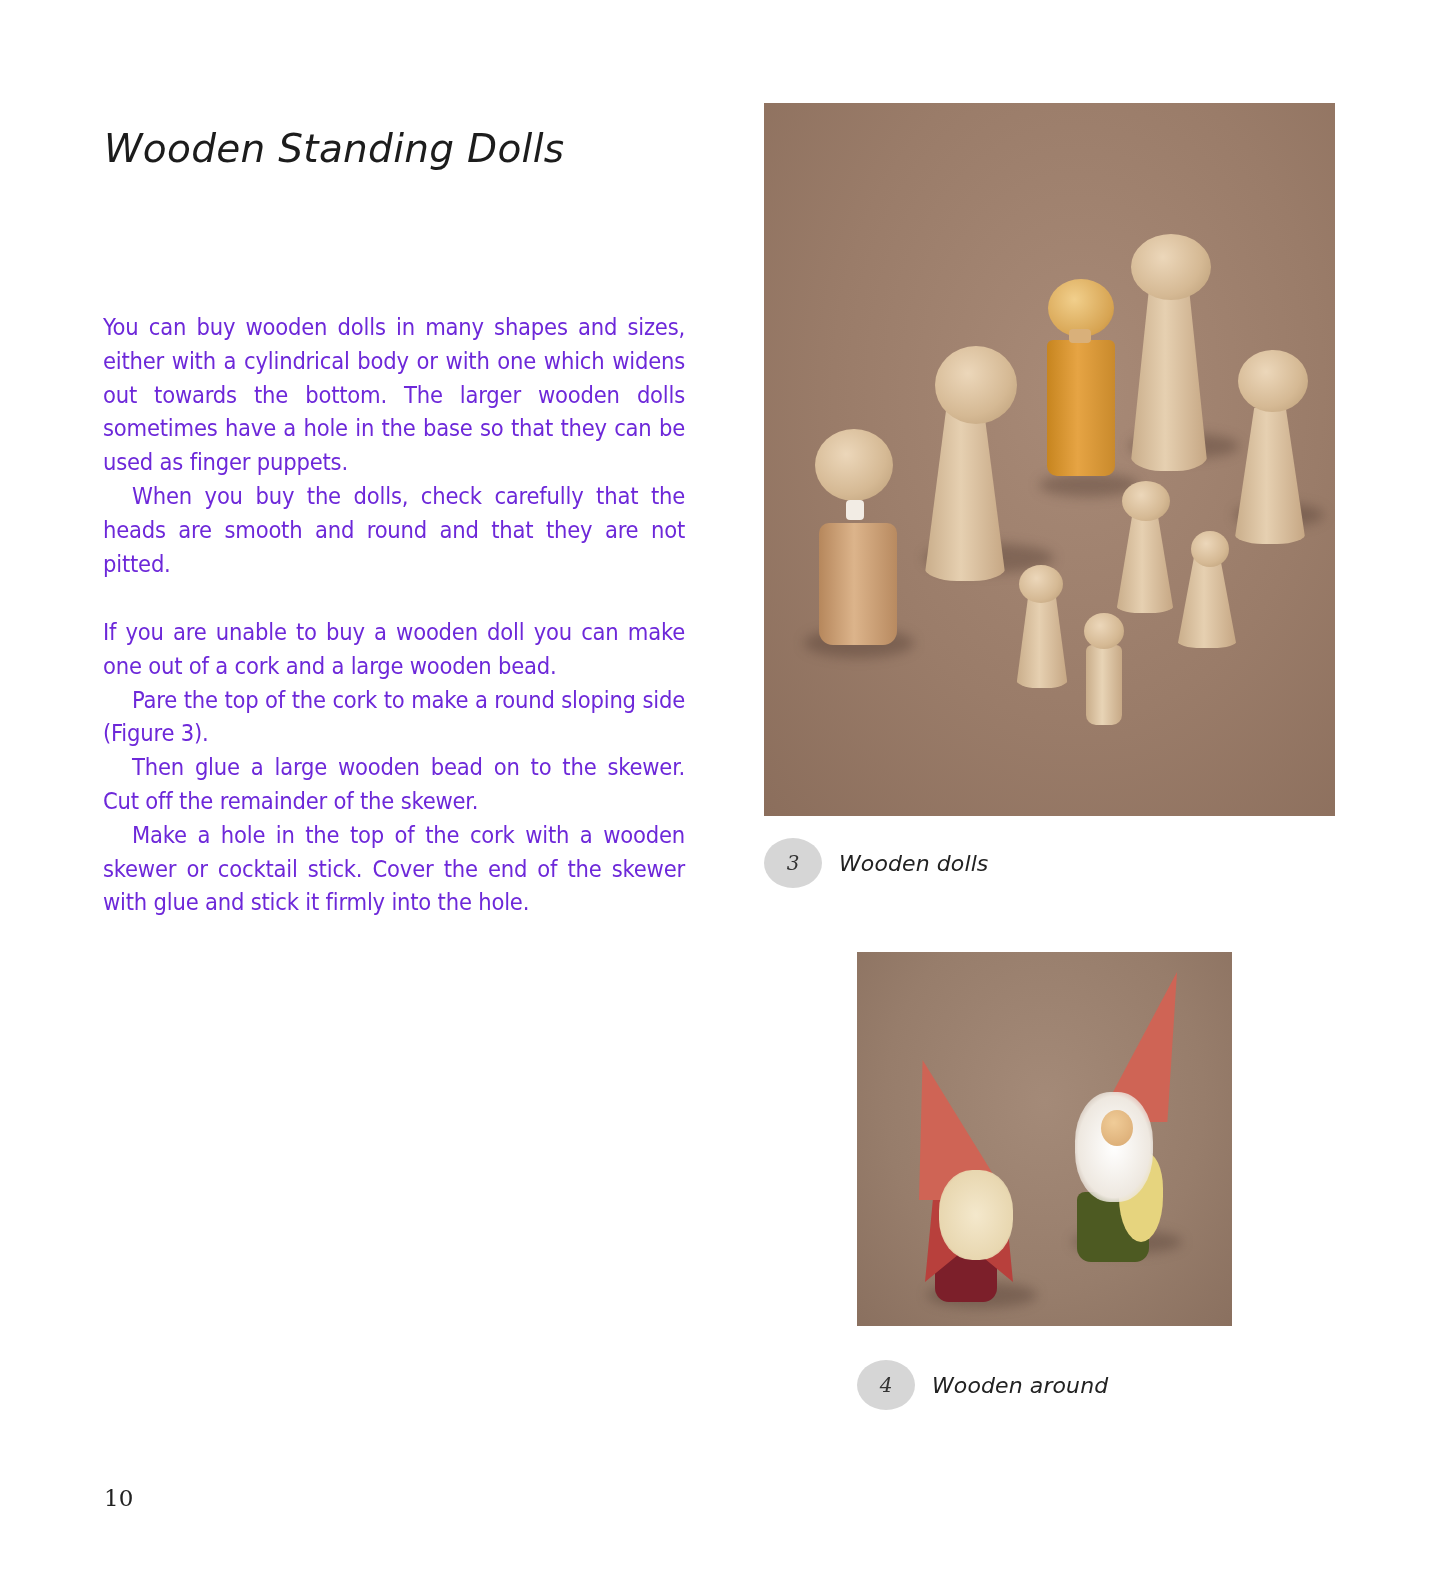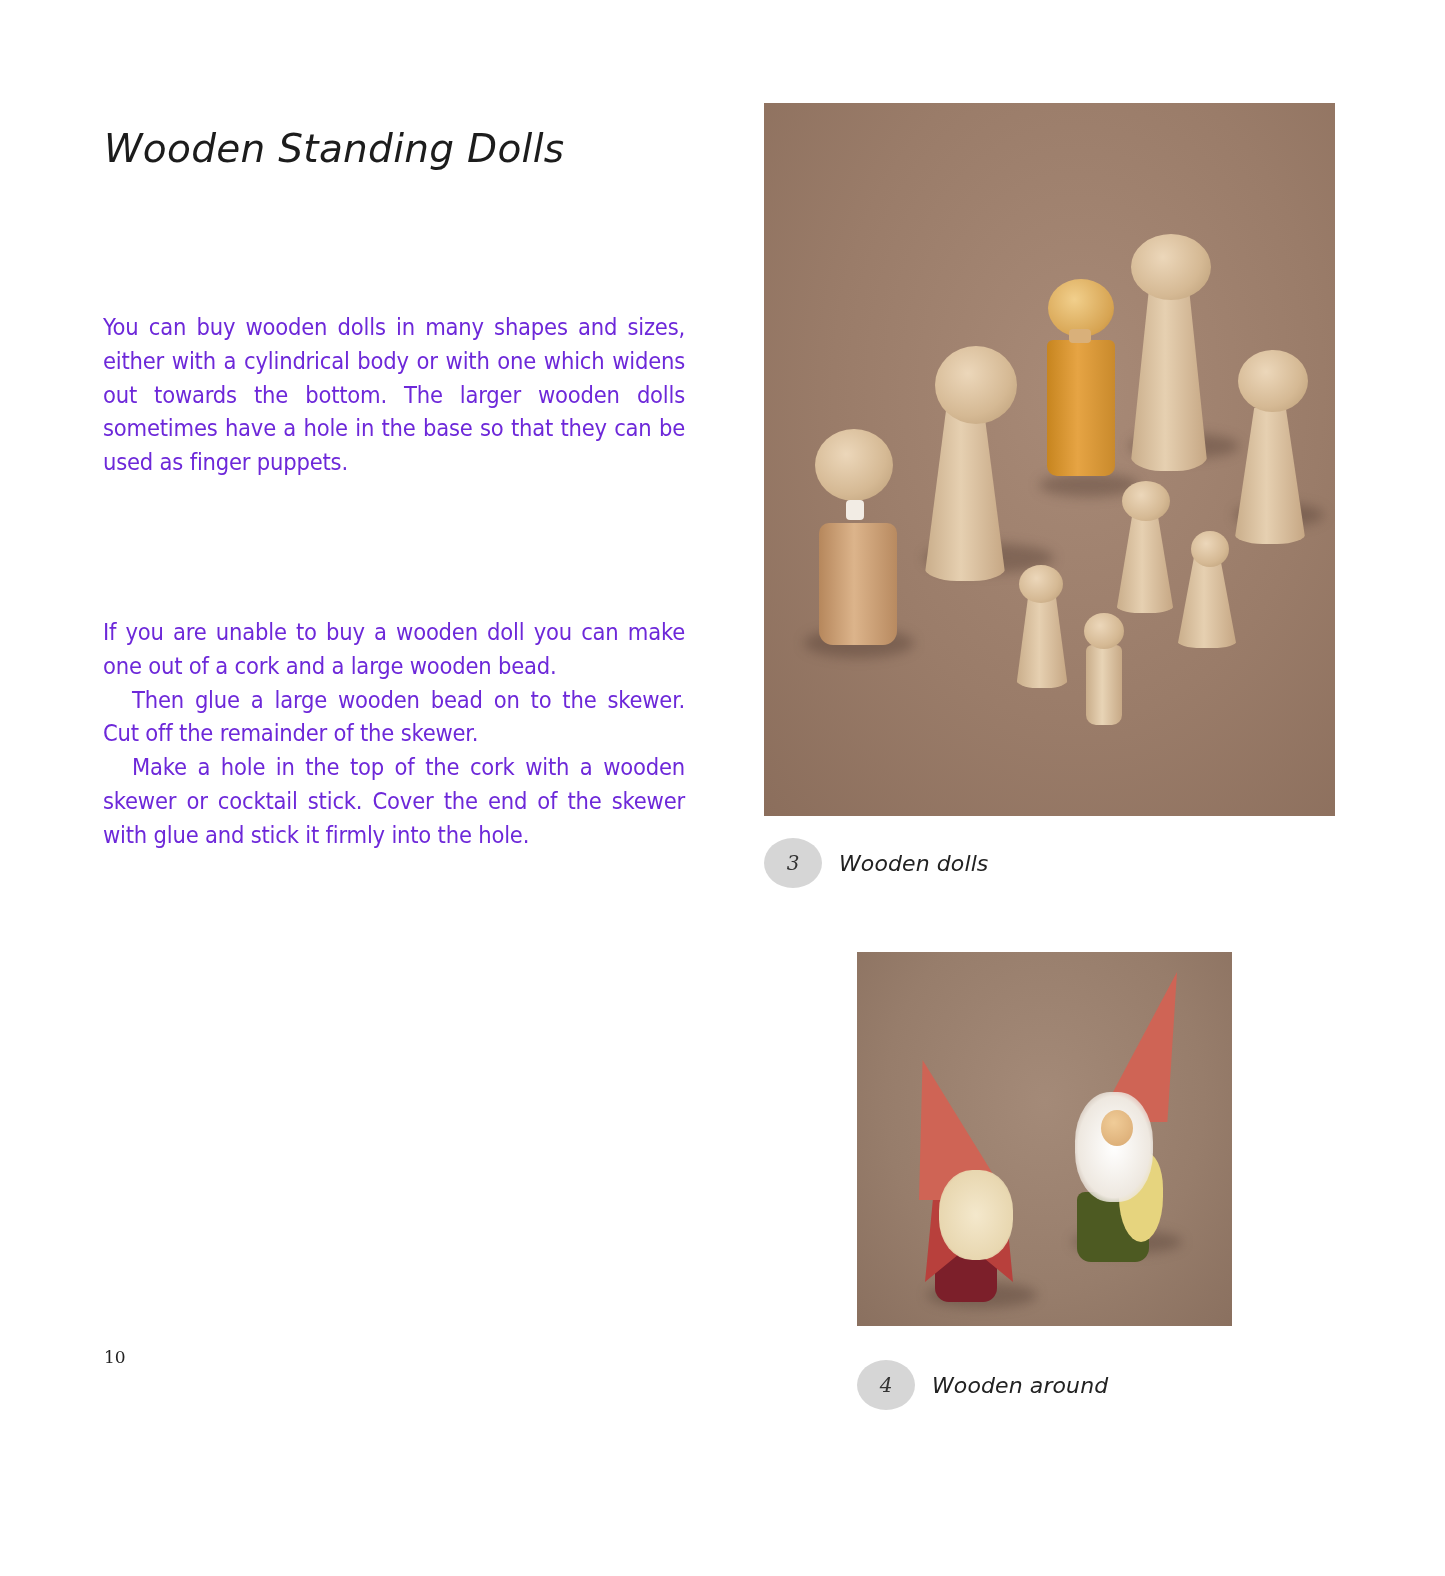--- a/index.html
+++ b/index.html
@@ -49,37 +49,39 @@
     font-family: "DejaVu Sans", sans-serif; font-style: italic; color: #222;
   }
   .badge {
     width: 58px; height: 50px; border-radius: 50%; background: #d6d6d6;
     display: flex; align-items: center; justify-content: center;
     font-family: "DejaVu Serif", serif; font-style: italic; font-size: 20px; color: #333;
   }
   .caption-text { font-size: 22px; margin-left: 17px; letter-spacing: 0.1px; }
 
   .page-number {
-    position: absolute; left: 104px; top: 1347px;
-    font-family: "DejaVu Serif", serif; font-size: 17px; color: #222;
+    position: absolute; left: 104px; top: 1485px;
+    font-family: "DejaVu Serif", serif; font-size: 23px; color: #222;
   }
 </style>
 </head>
 <body>
 
 <div class="page">
 
   <h1 class="title">Wooden Standing Dolls</h1>
 
   <div class="body-text" style="top:311px;">
     <p>You can buy wooden dolls in many shapes and sizes, either with a cylindrical body or with one which widens out towards the bottom. The larger wooden dolls sometimes have a hole in the base so that they can be used as finger puppets.</p>
+    <p class="indent">When you buy the dolls, check carefully that the heads are smooth and round and that they are not pitted.</p>
   </div>
 
   <div class="body-text" style="top:616px;">
     <p>If you are unable to buy a wooden doll you can make one out of a cork and a large wooden bead.</p>
+    <p class="indent">Pare the top of the cork to make a round sloping side (Figure 3).</p>
     <p class="indent">Then glue a large wooden bead on to the skewer. Cut off the remainder of the skewer.</p>
     <p class="indent">Make a hole in the top of the cork with a wooden skewer or cocktail stick. Cover the end of the skewer with glue and stick it firmly into the hole.</p>
   </div>
 
   <div class="photo photo1" title="Photo of assorted wooden peg dolls and a cork doll on brown felt">
 
     <div class="shape shadow" style="left:40px;top:525px;width:110px;height:30px;"></div>
     <div class="shape shadow" style="left:160px;top:440px;width:130px;height:30px;"></div>
     <div class="shape shadow" style="left:275px;top:370px;width:100px;height:24px;"></div>
     <div class="shape shadow" style="left:365px;top:330px;width:110px;height:26px;"></div>

